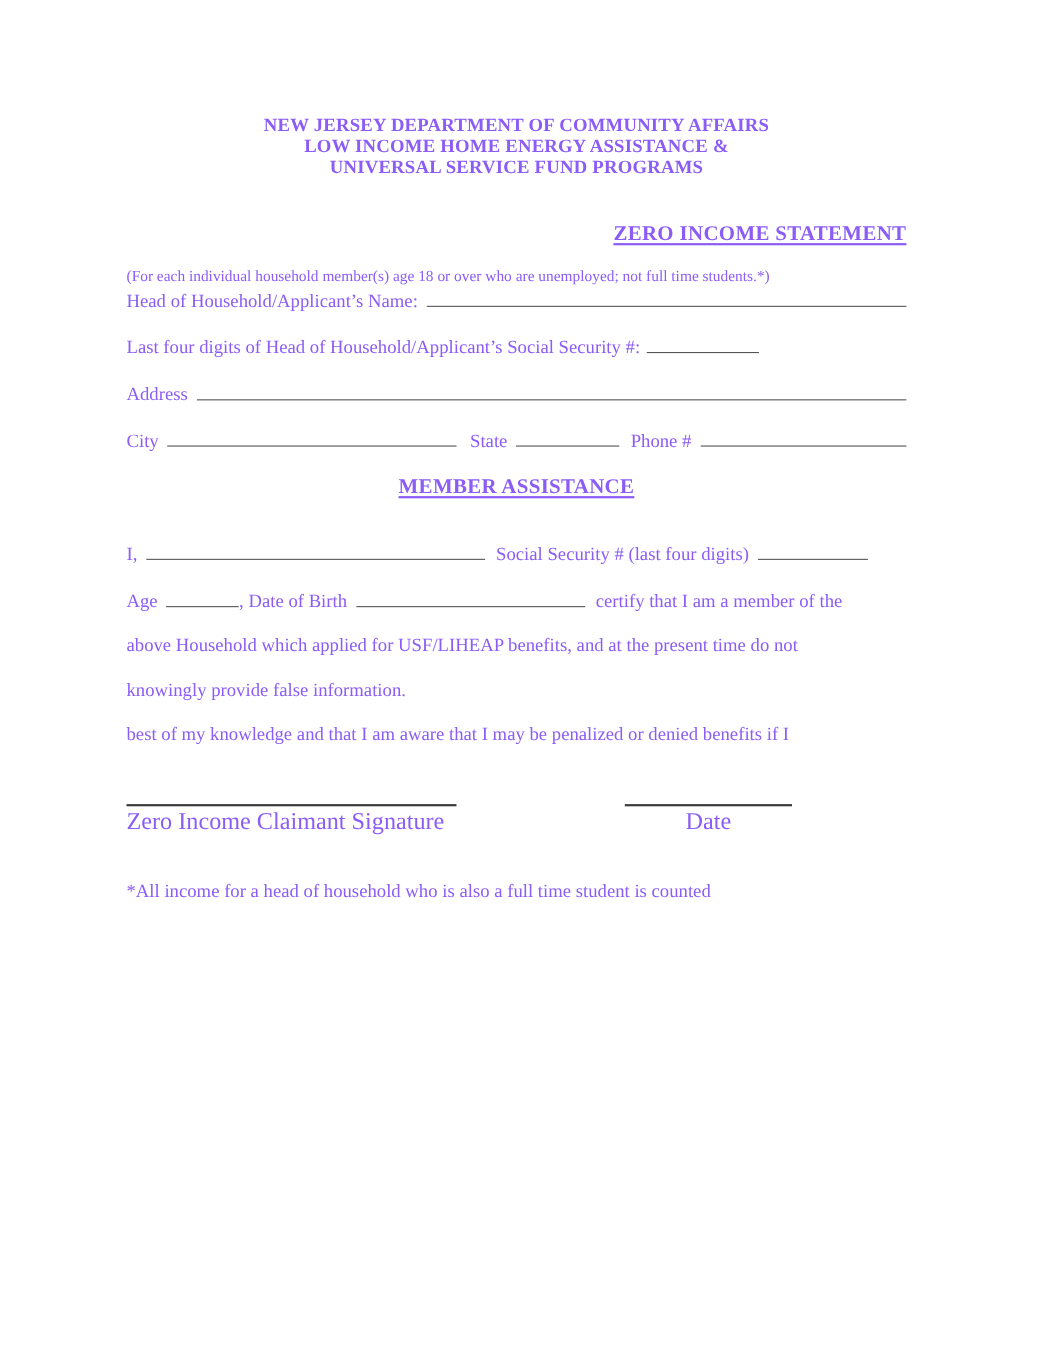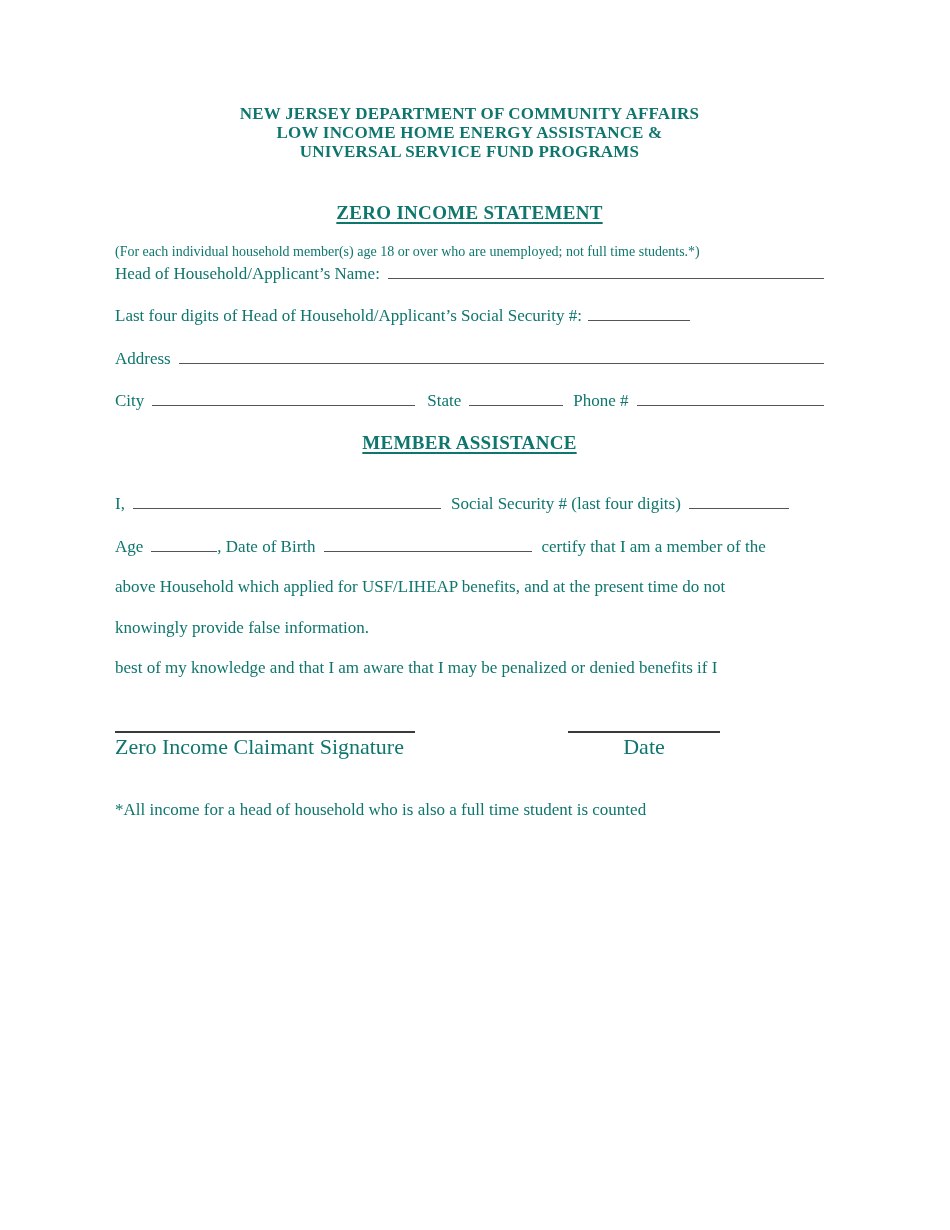--- a/index.html
+++ b/index.html
@@ -5,41 +5,41 @@
   html, body {
     margin: 0;
     padding: 0;
     background: #ffffff;
   }
   .page {
     position: relative;
     width: 950px;
     height: 1230px;
     background: #ffffff;
-    color: #0f766e;
+    color: #8b5cf6;
     font-family: "Liberation Serif", "DejaVu Serif", serif;
     overflow: hidden;
   }
   .content {
     position: absolute;
     left: 115px;
     top: 0;
     width: 709px;
   }
   .header {
     margin-top: 104px;
     text-align: center;
     font-weight: bold;
     font-size: 17px;
     line-height: 19px;
     letter-spacing: 0.2px;
   }
   .doc-title {
     margin-top: 40px;
-    text-align: center;
+    text-align: right;
     font-weight: bold;
     font-size: 19px;
     line-height: 23px;
     text-decoration: underline;
     text-decoration-thickness: 2px;
     text-underline-offset: 3px;
     letter-spacing: 0.3px;
   }
   .intro {
     margin-top: 19px;

